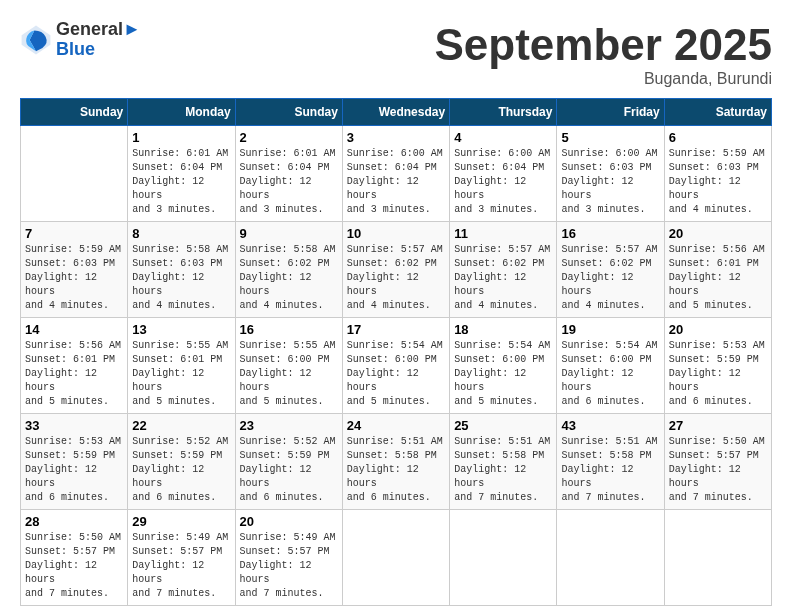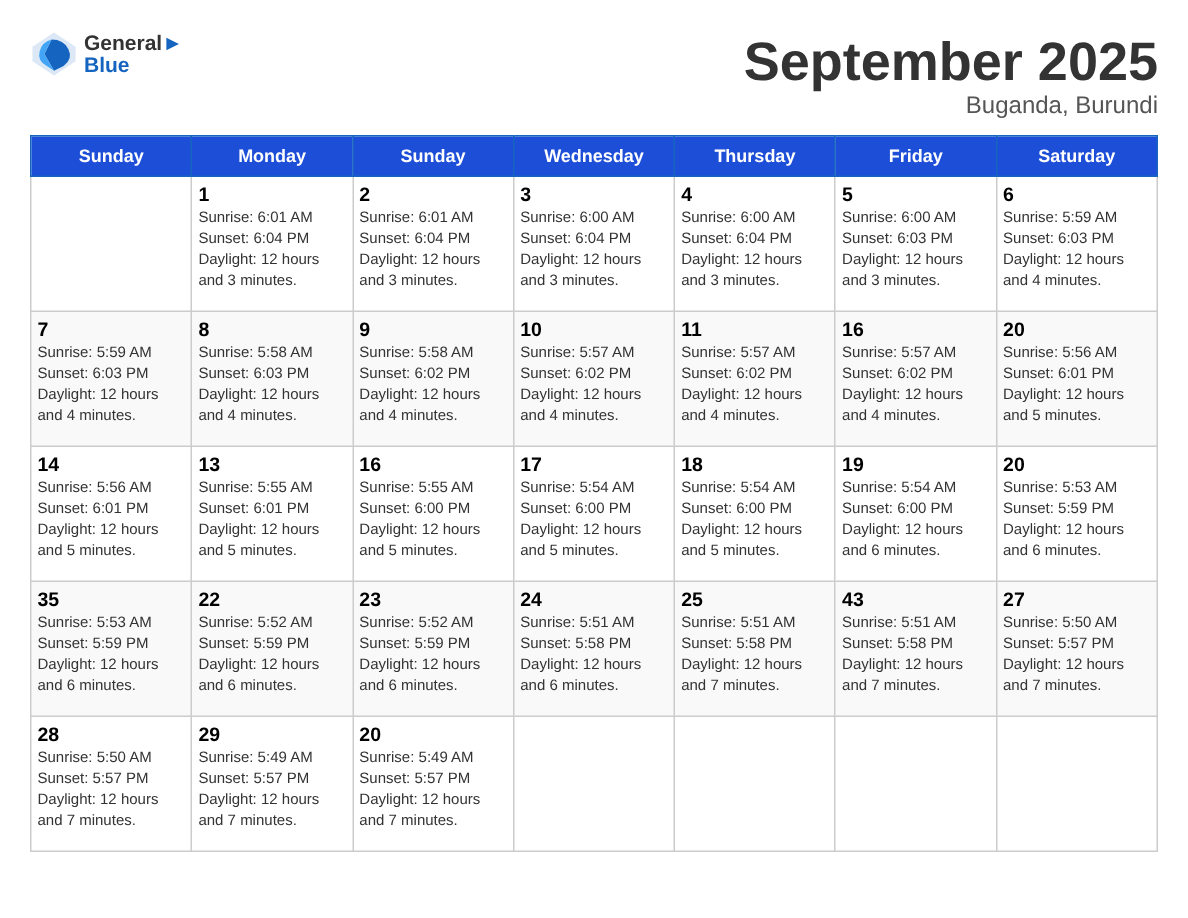--- a/index.html
+++ b/index.html
@@ -15,53 +15,53 @@
       justify-content: space-between;
       align-items: flex-start;
       margin-bottom: 10px;
     }
     .logo {
       display: flex;
       align-items: center;
       gap: 4px;
     }
     .logo-text {
-      font-size: 14px;
+      font-size: 18px;
       font-weight: bold;
       color: #333;
       line-height: 1.1;
     }
     .logo-text .blue { color: #1565c0; }
     .logo-icon {
       width: 32px;
       height: 32px;
     }
     .title-block {
       text-align: right;
     }
     .month-title {
-      font-size: 36px;
+      font-size: 44px;
       font-weight: bold;
       color: #333;
     }
     .subtitle {
       font-size: 16px;
       color: #555;
       text-align: right;
     }
     table {
       width: 100%;
       border-collapse: collapse;
       font-size: 11px;
     }
     thead tr th {
-      background-color: #1d4ed8;
+      background-color: #0c4a6e;
       color: #fff;
       padding: 6px 4px;
-      text-align: center;
+      text-align: right;
       font-size: 12px;
       font-weight: bold;
       border: 1px solid #1565c0;
     }
     tbody tr td {
       border: 1px solid #ccc;
       vertical-align: top;
       padding: 4px;
       min-height: 80px;
       height: 90px;
@@ -70,20 +70,21 @@
     .day-num {
       font-weight: bold;
       font-size: 13px;
       display: block;
       margin-bottom: 2px;
     }
     .day-info {
       font-size: 10px;
       color: #333;
       line-height: 1.4;
+      font-family: Liberation Mono, monospace;
     }
     tbody tr:nth-child(odd) td {
       background: #fff;
     }
     tbody tr:nth-child(even) td {
       background: #f9f9f9;
     }
     .empty { background: #fff !important; }
   </style>
 </head>
@@ -262,21 +263,21 @@
         <td>
           <span class="day-num">20</span>
           <div class="day-info" style="white-space: pre-line;">Sunrise: 5:53 AM
 Sunset: 5:59 PM
 Daylight: 12 hours
 and 6 minutes.</div>
         </td>
       </tr>
       <tr>
         <td>
-          <span class="day-num">35</span>
+          <span class="day-num">33</span>
           <div class="day-info" style="white-space: pre-line;">Sunrise: 5:53 AM
 Sunset: 5:59 PM
 Daylight: 12 hours
 and 6 minutes.</div>
         </td>
         <td>
           <span class="day-num">22</span>
           <div class="day-info" style="white-space: pre-line;">Sunrise: 5:52 AM
 Sunset: 5:59 PM
 Daylight: 12 hours

